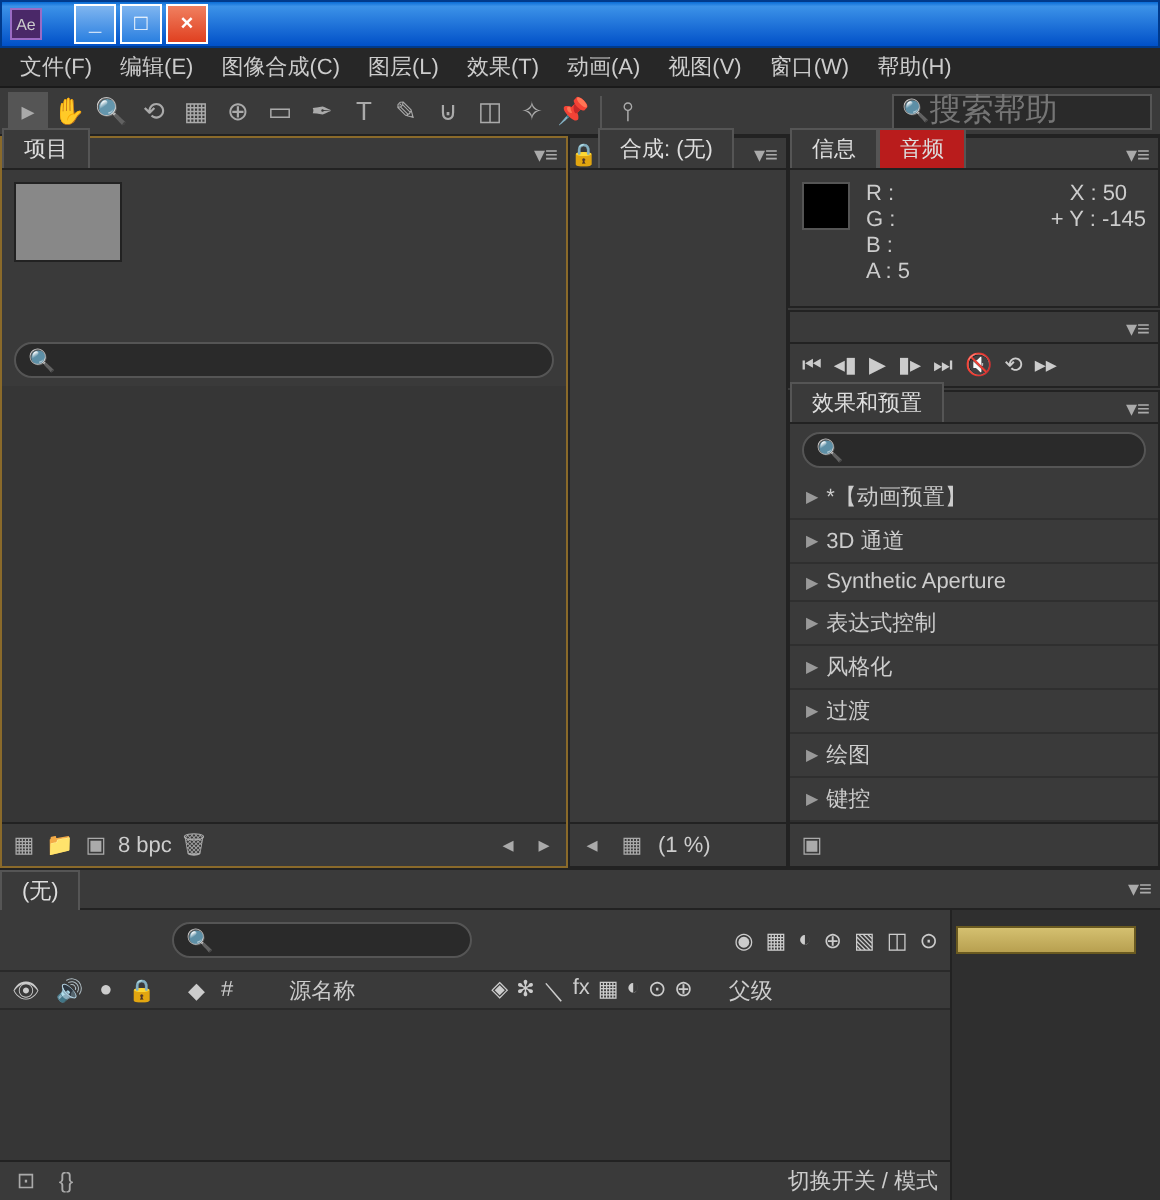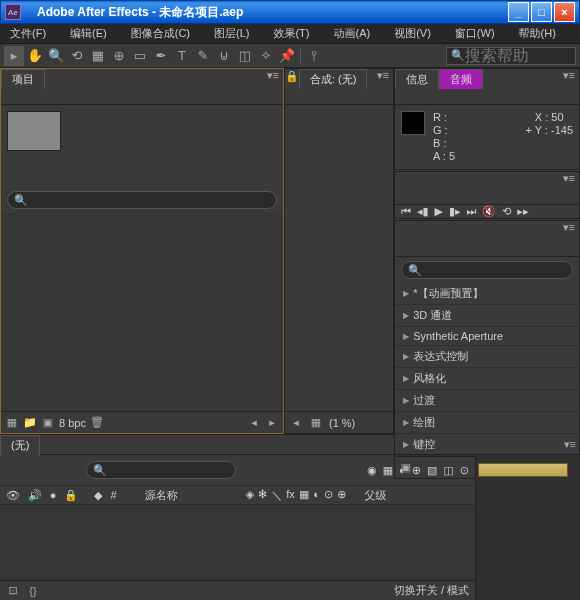--- a/index.html
+++ b/index.html
@@ -4,32 +4,32 @@
 <style>
 *{box-sizing:border-box;margin:0;padding:0;font-family:"Microsoft YaHei",Arial,sans-serif;font-size:11px;color:#ccc;user-select:none}
 body{background:#3a3a3a;width:580px;height:600px;overflow:hidden}
 .titlebar{height:24px;background:linear-gradient(#0a6cd6,#3c92e8 10%,#0050c8);display:flex;align-items:center;padding:0 4px;border:1px solid #003a8c}
 .titlebar .icon{width:16px;height:16px;background:#4a2868;border:1px solid #9a6bc4;display:flex;align-items:center;justify-content:center;font-size:8px;margin-right:16px}
 .titlebar .title{color:#fff;font-weight:bold;flex:1;font-size:12px;font-family:SimSun,sans-serif}
 .titlebar .winbtns{display:flex;gap:2px}
 .winbtn{width:21px;height:20px;border:1px solid #fff;display:flex;align-items:center;justify-content:center;font-weight:bold;color:#fff}
 .winbtn.min,.winbtn.max{background:linear-gradient(#7fb5f0,#2a7fe0)}
 .winbtn.close{background:linear-gradient(#f08060,#e04020)}
-.menubar{height:20px;background:#272727;display:flex;align-items:center;padding:0 4px;gap:12px;border-bottom:1px solid #1a1a1a}
+.menubar{height:20px;background:#272727;display:flex;align-items:center;padding:0 4px;gap:2px;border-bottom:1px solid #1a1a1a}
 .menuitem{padding:2px 6px;color:#ccc;cursor:pointer}
 .toolbar{height:24px;background:#3a3a3a;display:flex;align-items:center;padding:0 4px;gap:1px;border-bottom:1px solid #222}
 .tbtn{width:20px;height:20px;display:flex;align-items:center;justify-content:center;color:#aaa;cursor:pointer;font-size:13px}
 .tbtn.active{background:#555}
 .tsep{width:1px;height:16px;background:#555;margin:0 2px}
 .searchwrap{margin-left:auto;display:flex;align-items:center;background:#2a2a2a;border:1px solid #555;height:18px;padding:0 4px;width:130px}
 .searchwrap input{background:none;border:none;outline:none;color:#999;width:100%;font-size:16px}
 .main{display:flex;height:366px}
 .panel{background:#3a3a3a;border:1px solid #222;display:flex;flex-direction:column}
-.panelhead{height:36px;background:#3a3a3a;display:flex;align-items:flex-start;border-bottom:1px solid #222}
-.tab{padding:2px 10px;background:#a21caf;border:1px solid #555;border-bottom:none;color:#ddd;font-size:11px;position:relative}
+.panelhead{height:16px;background:#3a3a3a;display:flex;align-items:flex-end;border-bottom:1px solid #222}
+.tab{padding:2px 10px;background:#b91c1c;border:1px solid #555;border-bottom:none;color:#ddd;font-size:11px;position:relative}
 .tab.active{background:#3a3a3a}
 .panelmenu{margin-left:auto;width:20px;text-align:center;cursor:pointer;color:#aaa}
 .left{width:284px;display:flex;flex-direction:column}
 .projpanel{flex:1;border:1px solid #8a6a2a}
 .preview{height:82px;padding:6px;display:flex;gap:6px}
 .previewbox{width:54px;height:40px;background:#888;border:1px solid #222}
 .searchrow{padding:4px 6px}
 .searchbox{background:#2a2a2a;border:1px solid #555;height:18px;border-radius:9px;display:flex;align-items:center;padding:0 6px}
 .searchbox input{background:none;border:none;outline:none;color:#999;width:100%}
 .colhdr{height:18px;background:#2f2f2f;display:flex;align-items:center;padding:0 6px;gap:20px;border-top:1px solid #222;border-bottom:1px solid #222;font-size:10px;color:#aaa}
@@ -63,21 +63,20 @@
 .tlfoot{height:20px;display:flex;align-items:center;padding:0 6px;gap:6px;border-top:1px solid #222;font-size:10px;color:#aaa}
 .tlright{flex:1;background:#2f2f2f;position:relative}
 .tltrack{position:absolute;top:8px;left:2px;height:14px;width:90px;background:linear-gradient(#d4c070,#b8a050);border:1px solid #6a5a20}
 .icon-sm{width:14px;height:14px;display:inline-flex;align-items:center;justify-content:center;color:#aaa;font-size:11px}
 </style>
 </head>
 <body>
 
 <div class="titlebar">
   <div class="icon">Ae</div>
-  <div class="title">Adobe After Effects - 未命名项目.aep</div>
   <div class="winbtns">
     <div class="winbtn min">_</div>
     <div class="winbtn max">□</div>
     <div class="winbtn close">×</div>
   </div>
 </div>
 
 <div class="menubar">
   <div class="menuitem">文件(F)</div>
   <div class="menuitem">编辑(E)</div>
@@ -192,20 +191,21 @@
         <span>▮▸</span>
         <span>⏭</span>
         <span>🔇</span>
         <span>⟲</span>
         <span>▸▸</span>
       </div>
     </div>
 
     <div class="panel effectspanel">
       <div class="panelhead">
+        <div class="tab active">效果和预置</div>
         <div class="panelmenu">▾≡</div>
       </div>
       <div class="searchrow">
         <div class="searchbox">
           <span>🔍</span>
           <input style="">
         </div>
       </div>
       <div class="efflist">
         <div class="effitem">

